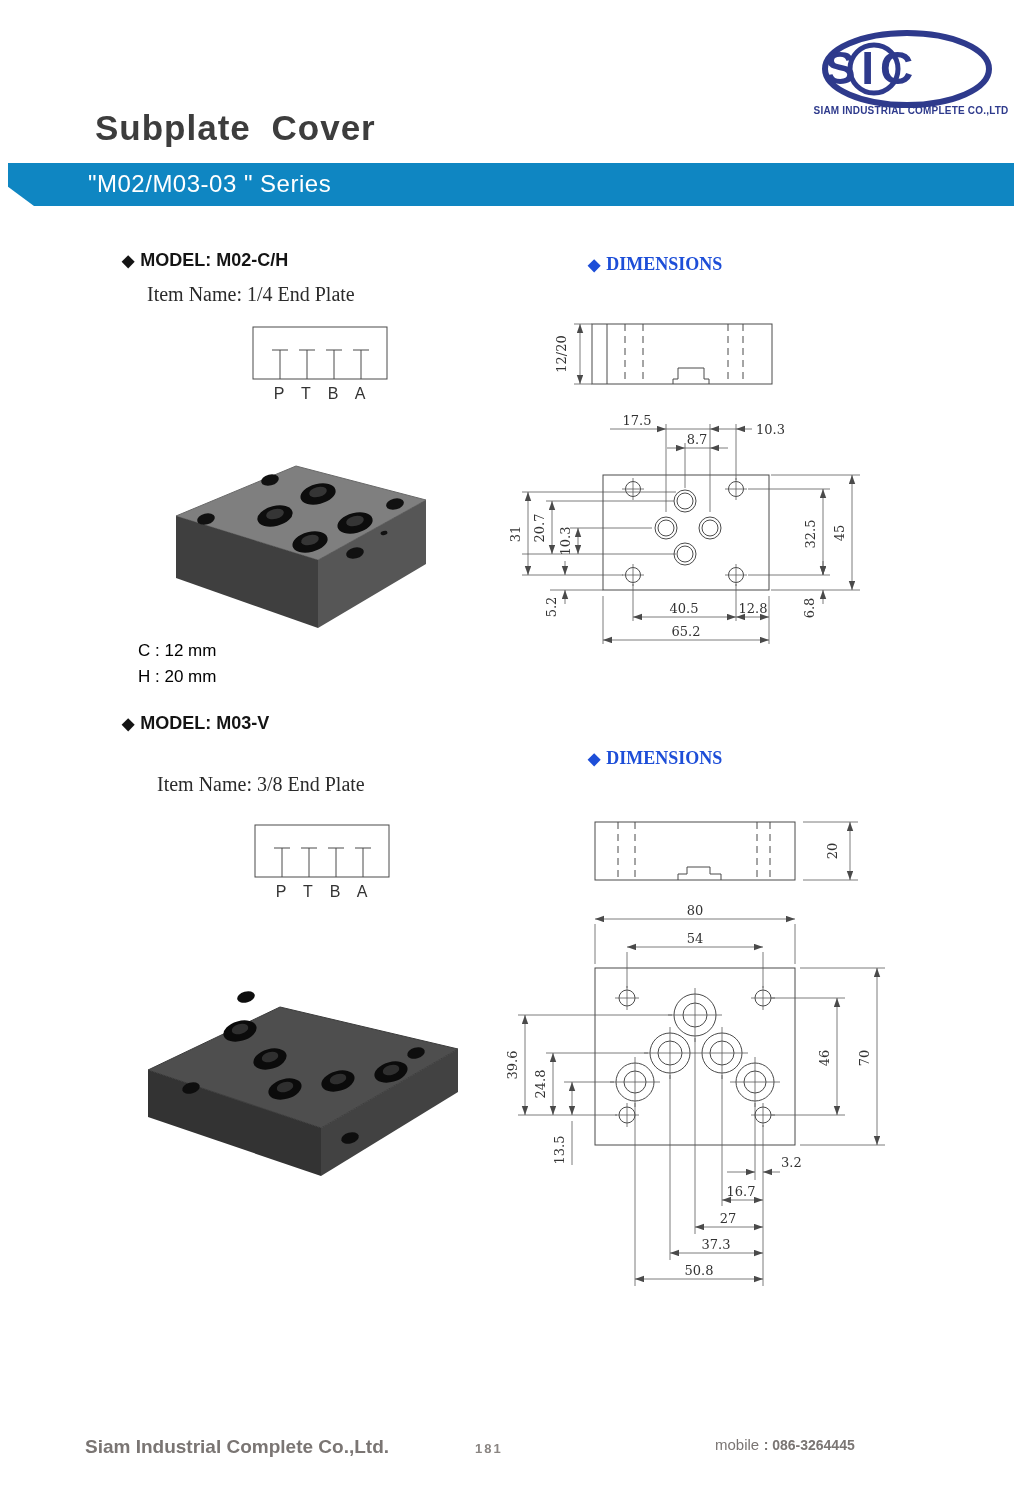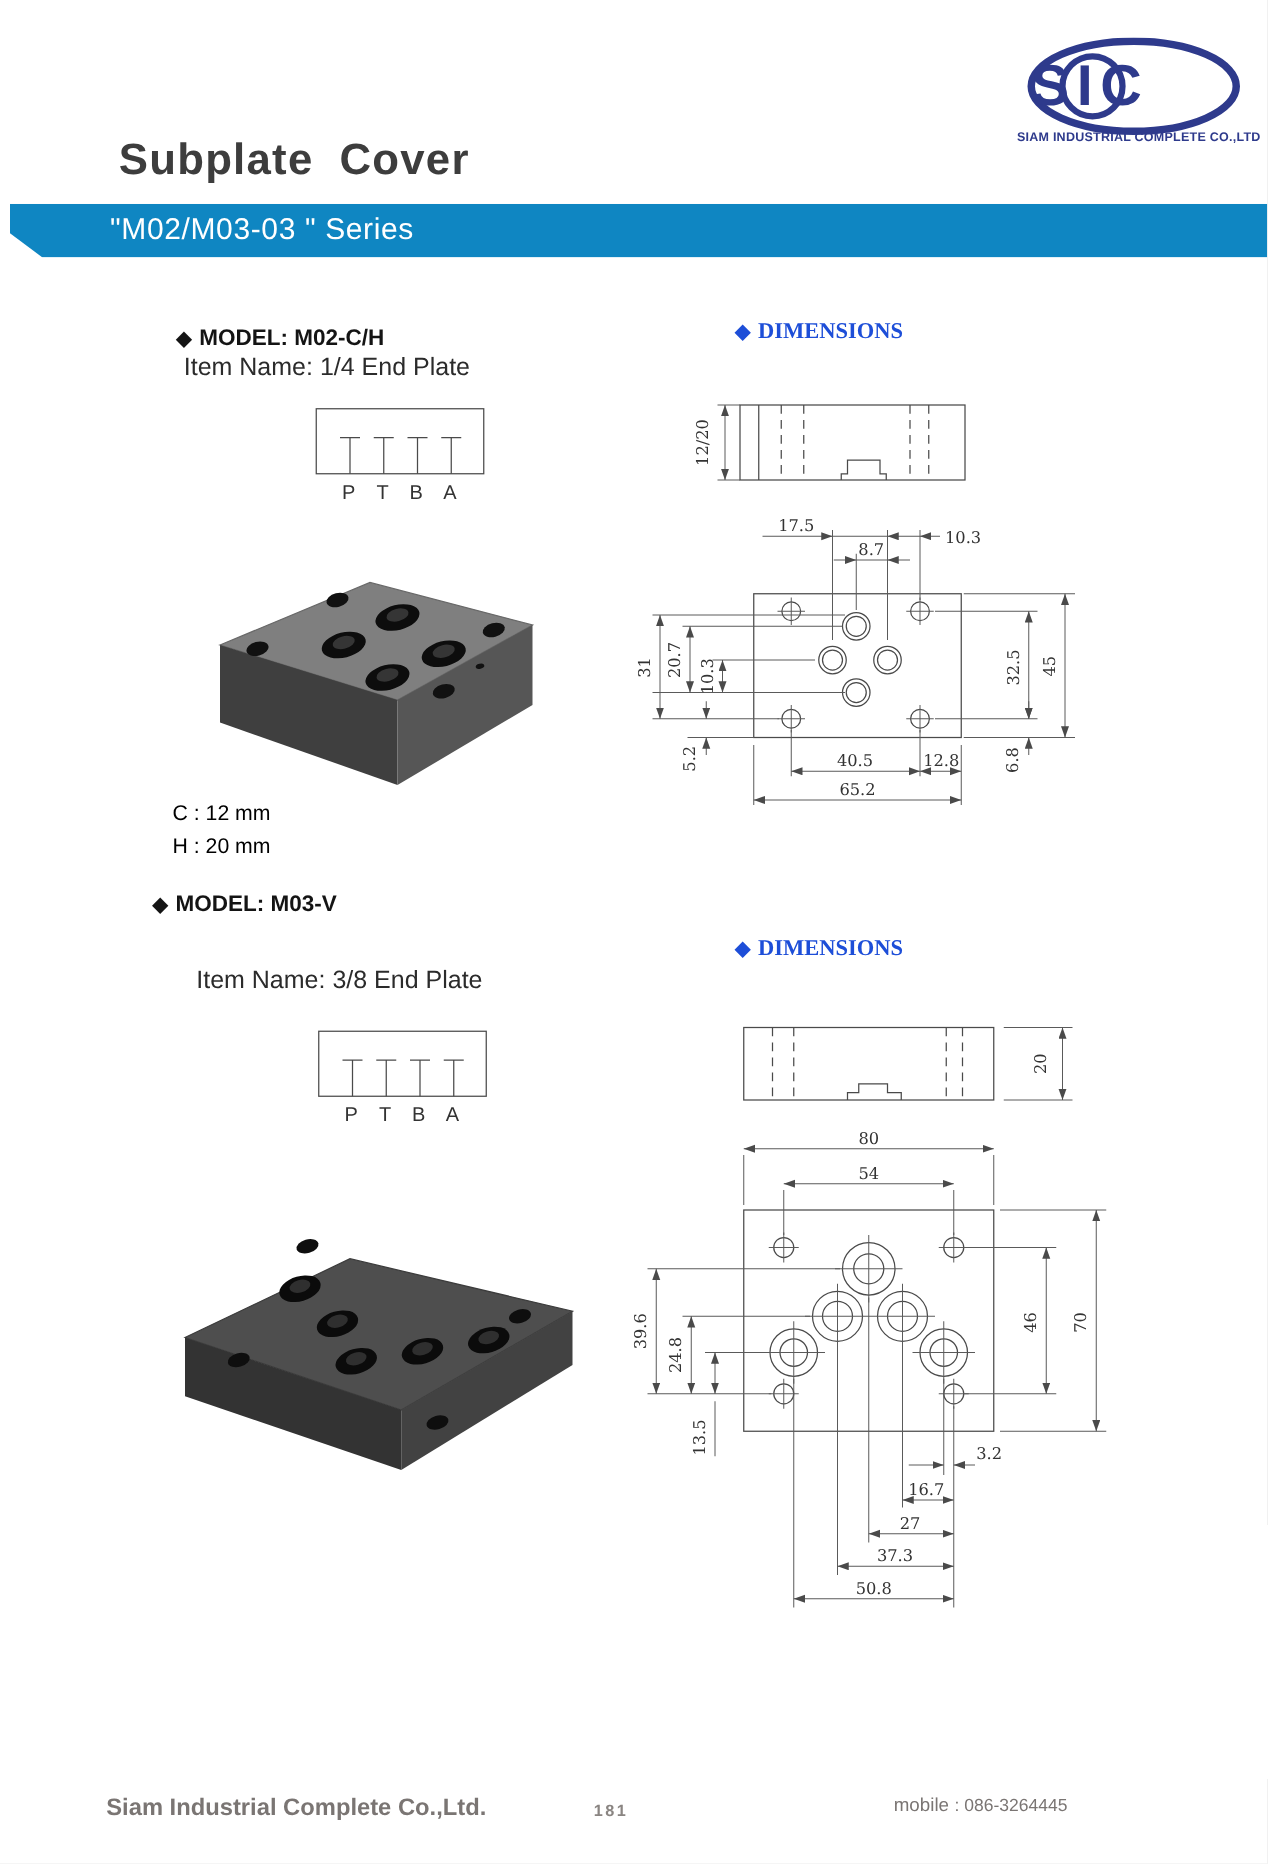--- a/index.html
+++ b/index.html
@@ -11,30 +11,30 @@
               letter-spacing:1px;word-spacing:10px;}
   #series-banner{left:0;top:163px;width:1014px;height:43px;background:#0f86c2;
                  clip-path:polygon(8px 0,1014px 0,1014px 100%,34px 100%,8px 55%);}
   #series-text{left:88px;top:170px;font-size:24px;color:#ffffff;letter-spacing:0.5px;}
   
   #logo-company{left:806px;top:105px;width:210px;font-size:10px;font-weight:bold;
                 color:#2e3a8c;text-align:center;letter-spacing:0.2px;}
   
   .model-line{font-size:18px;font-weight:bold;color:#141414;}
   .model-line .diamond{font-size:16px;margin-right:6px;}
-  .item-name{font-size:20px;color:#2b2b2b;}
+  .item-name{font-size:20px;color:#2b2b2b;font-family:Liberation Serif, serif;}
   .dims-line{font-size:18px;font-weight:bold;color:#1d4ed8;font-family:Liberation Serif, serif;}
   .dims-line .diamond{font-size:16px;margin-right:6px;}
   .notes{font-size:17px;color:#000000;line-height:26px;font-weight:500;}
   
   #footer-company{left:85px;top:1436px;font-size:19px;font-weight:bold;color:#7a7573;}
   #footer-page{left:475px;top:1441px;font-size:13px;font-weight:bold;color:#8a8582;letter-spacing:2px;text-align:right;}
   #footer-mobile{left:715px;top:1436px;color:#7a7573;}
   #footer-mobile .mlabel{font-size:15px;font-weight:normal;}
-  #footer-mobile .mvalue{font-size:14px;font-weight:normal;}
+  #footer-mobile .mvalue{font-size:14px;font-weight:bold;}
   
   svg .dln{stroke:#4a4a4a;stroke-width:1;fill:none;}
   svg .thin{stroke:#5a5a5a;stroke-width:0.8;fill:none;}
   svg .dash{stroke:#4a4a4a;stroke-width:1;fill:none;stroke-dasharray:7 5;}
   svg .dim{font-family:"DejaVu Serif",serif;font-size:13px;fill:#333;}
   svg .plabel{font-family:"Liberation Sans",sans-serif;font-size:16px;fill:#333;letter-spacing:2px;}
 </style>
 </head>
 <body>
 
@@ -45,21 +45,21 @@
   <svg class="abs" style="left:812px;top:30px;" width="190" height="78" viewBox="0 0 190 78">
     <ellipse cx="95" cy="39" rx="82" ry="36" fill="none" stroke="#2e3a8c" stroke-width="6"></ellipse>
     <circle cx="62" cy="39" r="24" fill="none" stroke="#2e3a8c" stroke-width="5"></circle>
     <text x="60" y="54" font-family="Liberation Sans, sans-serif" font-size="46" font-weight="bold" fill="#2e3a8c" text-anchor="middle" letter-spacing="6">SIC</text>
   </svg>
   <div class="abs" id="logo-company">SIAM INDUSTRIAL COMPLETE CO.,LTD</div>
 
   <div class="abs" id="series-banner"></div>
   <div class="abs" id="series-text">"M02/M03-03 "  Series</div>
 
-  <div class="abs model-line" style="left:122px;top:260px;margin-left:19px;">
+  <div class="abs model-line" style="left:122px;top:250px;">
     <span class="diamond">◆</span><span>MODEL:</span>&nbsp;<span>M02-C/H</span>
   </div>
   <div class="abs item-name" style="left:147px;top:283px;">Item Name: 1/4 End Plate</div>
 
   <svg class="abs" style="left:250px;top:324px;" width="140" height="80" viewBox="0 0 140 80">
     <g>
       <rect x="3" y="3" width="134" height="52" class="dln"></rect>
       <line x1="30" y1="55" x2="30" y2="26" class="dln"></line>
         <line x1="22" y1="26" x2="38" y2="26" class="dln"></line>
       <line x1="57" y1="55" x2="57" y2="26" class="dln"></line>

